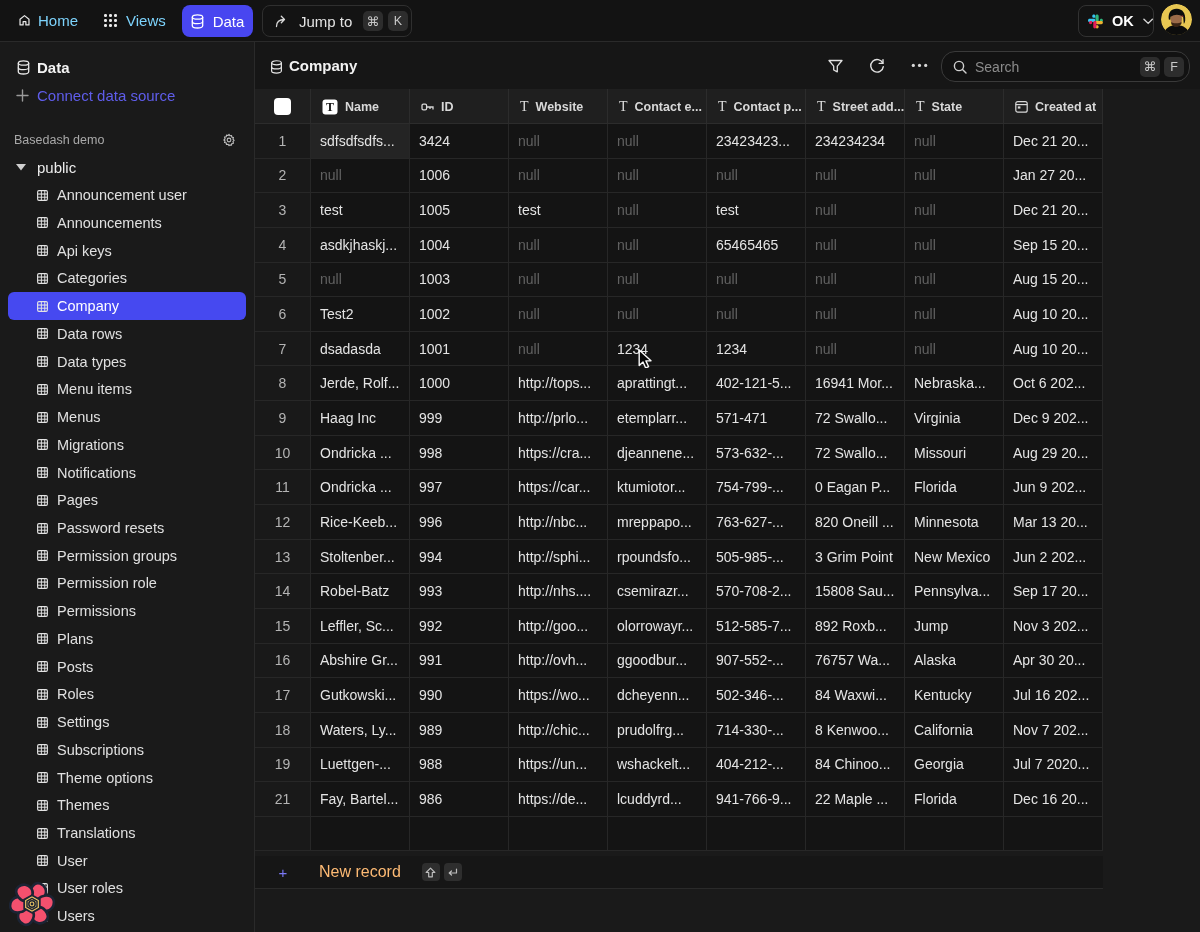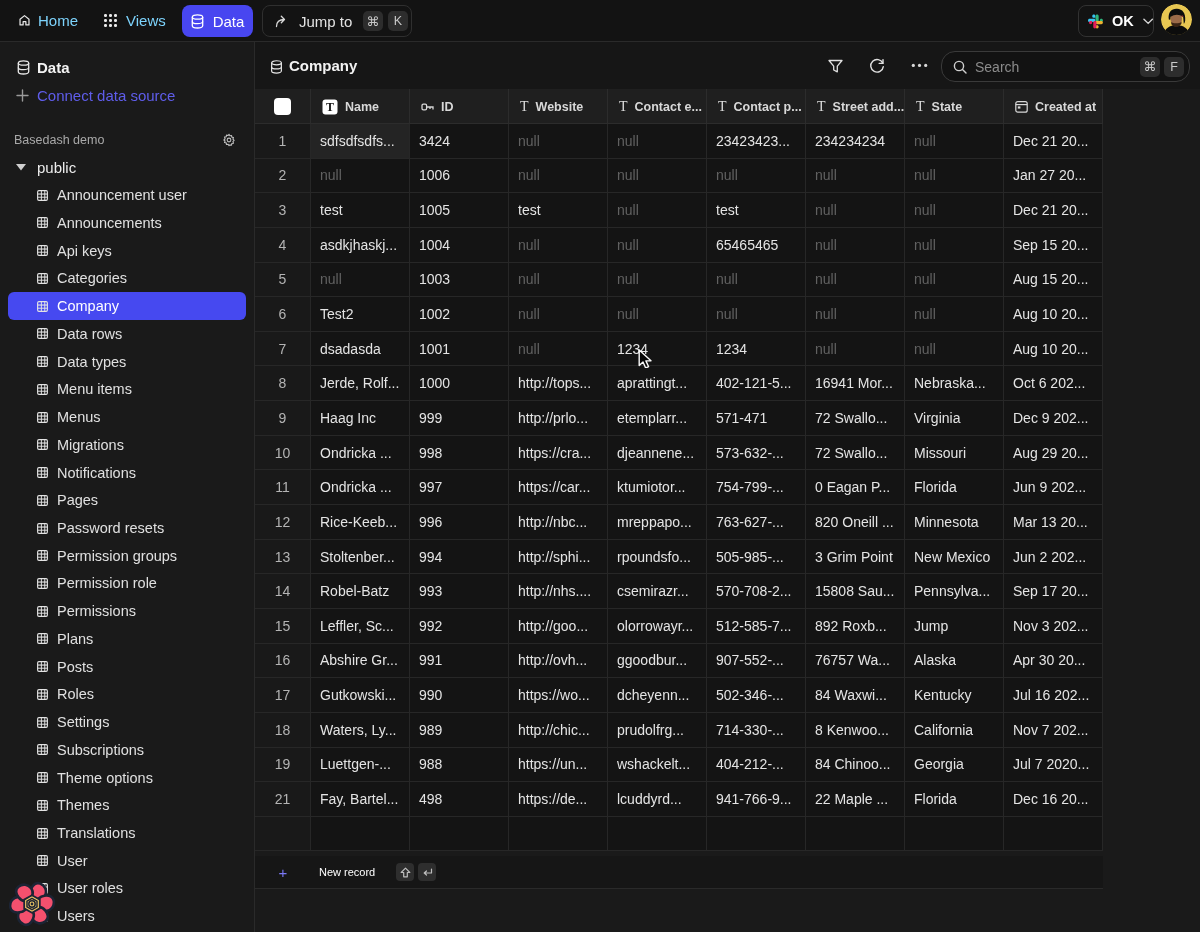--- a/index.html
+++ b/index.html
@@ -62,21 +62,21 @@
   .c { width:99px; flex:none; display:flex; align-items:center; padding-left:9px;
     color:#e4e4e4; font-size:14px; border-right:1px solid #272727; white-space:nowrap;
     overflow:hidden; }
   .c.nul { color:#616161; }
   .c.act { background:#242424; }
 
   
   #newrec { position:absolute; left:0; top:814px; width:848px; height:33px;
     background:#161616; border-bottom:1px solid #2a2a2a; display:flex; align-items:center; }
   #newrec .plus { width:56px; text-align:center; color:#7b79f7; font-size:15px; }
-  #newrec .lbl { color:#ffffff; font-size:11px; margin-left:8px; margin-right:21px; }
+  #newrec .lbl { color:#fdba74; font-size:16px; margin-left:8px; margin-right:21px; }
   .mini { display:inline-flex; align-items:center; justify-content:center; width:18px;
     height:18px; background:#2e2e2e; border-radius:4px; margin-right:4px; }
 
   
   #footer { position:absolute; left:0; top:847px; width:945px; height:43px; }
   #footer .recs { position:absolute; left:13px; top:14px; color:#b9b9b9; font-size:13.5px; }
   #footer .range { position:absolute; left:450px; top:14px; color:#e6e6e6; font-size:13.5px; }
   #newview { position:absolute; left:845px; top:13px; color:#ececec; font-size:14.5px; }
   .pgbtn { position:absolute; top:12px; }
 
@@ -730,21 +730,21 @@
         <div class="c">https://un...</div>
         <div class="c">wshackelt...</div>
         <div class="c">404-212-...</div>
         <div class="c">84 Chinoo...</div>
         <div class="c">Georgia</div>
         <div class="c">Jul 7 2020...</div>
       </div>
 <div class="tr">
         <div class="rn">21</div>
         <div class="c">Fay, Bartel...</div>
-        <div class="c">498</div>
+        <div class="c">986</div>
         <div class="c">https://de...</div>
         <div class="c">lcuddyrd...</div>
         <div class="c">941-766-9...</div>
         <div class="c">22 Maple ...</div>
         <div class="c">Florida</div>
         <div class="c">Dec 16 20...</div>
       </div>
 <div class="tr">
         <div class="rn"></div>
         <div class="c"></div>

